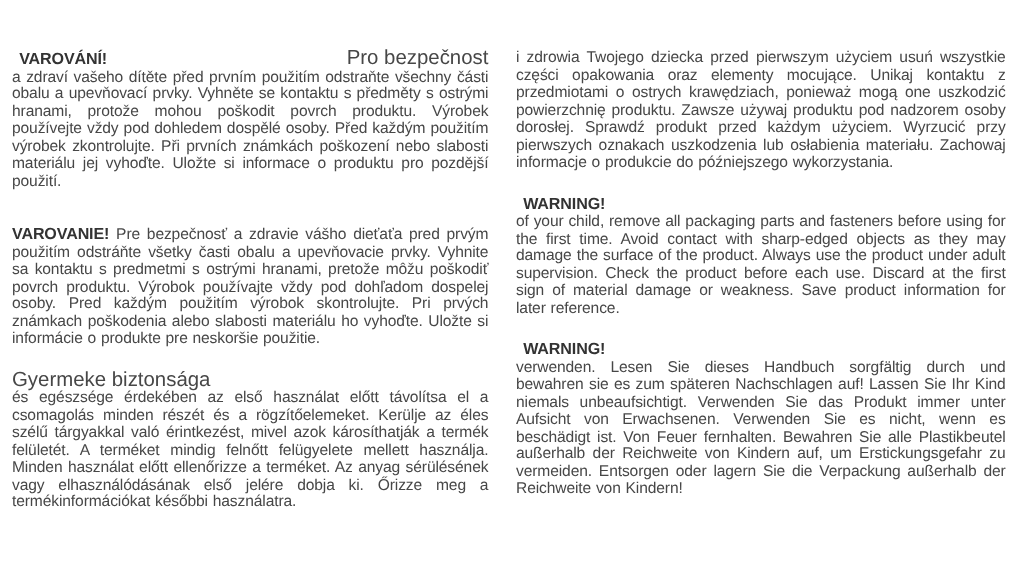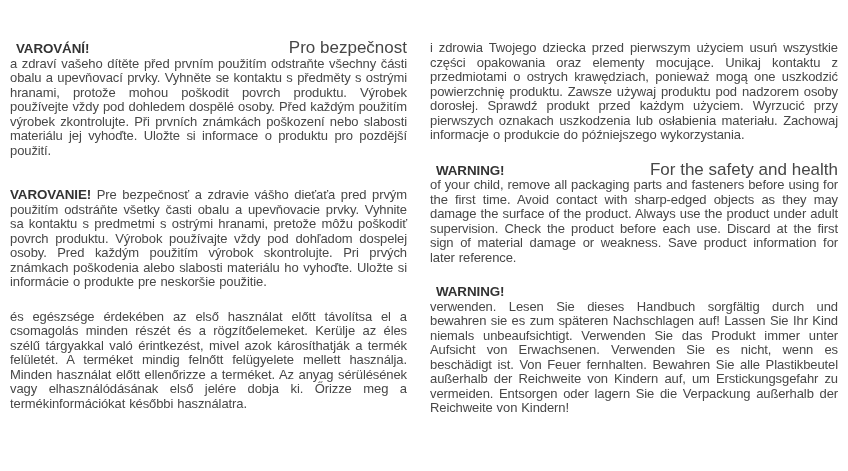--- a/index.html
+++ b/index.html
@@ -68,36 +68,36 @@
       </div>
       <p class="body-text">a zdraví vašeho dítěte před prvním použitím odstraňte všechny části obalu a upevňovací prvky. Vyhněte se kontaktu s předměty s ostrými hranami, protože mohou poškodit povrch produktu. Výrobek používejte vždy pod dohledem dospělé osoby. Před každým použitím výrobek zkontrolujte. Při prvních známkách poškození nebo slabosti materiálu jej vyhoďte. Uložte si informace o produktu pro pozdější použití.</p>
     </section>
 
     <section class="warn-section mb-b">
       <p class="body-text"><span class="heading inline">VAROVANIE!</span> <span>Pre bezpečnosť a zdravie vášho dieťaťa pred prvým použitím odstráňte všetky časti obalu a upevňovacie prvky. Vyhnite sa kontaktu s predmetmi s ostrými hranami, pretože môžu poškodiť povrch produktu. Výrobok používajte vždy pod dohľadom dospelej osoby. Pred každým použitím výrobok skontrolujte. Pri prvých známkach poškodenia alebo slabosti materiálu ho vyhoďte. Uložte si informácie o produkte pre neskoršie použitie.</span></p>
     </section>
 
     <section class="warn-section">
       <div class="first-line">
+        <span class="lead">Gyermeke biztonsága</span>
       </div>
       <p class="body-text">és egészsége érdekében az első használat előtt távolítsa el a csomagolás minden részét és a rögzítőelemeket. Kerülje az éles szélű tárgyakkal való érintkezést, mivel azok károsíthatják a termék felületét. A terméket mindig felnőtt felügyelete mellett használja. Minden használat előtt ellenőrizze a terméket. Az anyag sérülésének vagy elhasználódásának első jelére dobja ki. Őrizze meg a termékinformációkat későbbi használatra.</p>
     </section>
 
   </div>
 
   <div class="col-right">
 
     <section class="warn-section mb-b">
       <p class="body-text">i zdrowia Twojego dziecka przed pierwszym użyciem usuń wszystkie części opakowania oraz elementy mocujące. Unikaj kontaktu z przedmiotami o ostrych krawędziach, ponieważ mogą one uszkodzić powierzchnię produktu. Zawsze używaj produktu pod nadzorem osoby dorosłej. Sprawdź produkt przed każdym użyciem. Wyrzucić przy pierwszych oznakach uszkodzenia lub osłabienia materiału. Zachowaj informacje o produkcie do późniejszego wykorzystania.</p>
     </section>
 
     <section class="warn-section mb-b">
       <div class="first-line">
         <span class="heading">WARNING!</span>
-        <span class="lead">For the safety and health</span>
       </div>
       <p class="body-text">of your child, remove all packaging parts and fasteners before using for the first time. Avoid contact with sharp-edged objects as they may damage the surface of the product. Always use the product under adult supervision. Check the product before each use. Discard at the first sign of material damage or weakness. Save product information for later reference.</p>
     </section>
 
     <section class="warn-section">
       <div class="first-line">
         <span class="heading">WARNING!</span>
       </div>
       <p class="body-text">verwenden. Lesen Sie dieses Handbuch sorgfältig durch und bewahren sie es zum späteren Nachschlagen auf! Lassen Sie Ihr Kind niemals unbeaufsichtigt. Verwenden Sie das Produkt immer unter Aufsicht von Erwachsenen. Verwenden Sie es nicht, wenn es beschädigt ist. Von Feuer fernhalten. Bewahren Sie alle Plastikbeutel außerhalb der Reichweite von Kindern auf, um Erstickungsgefahr zu vermeiden. Entsorgen oder lagern Sie die Verpackung außerhalb der Reichweite von Kindern!</p>
     </section>

